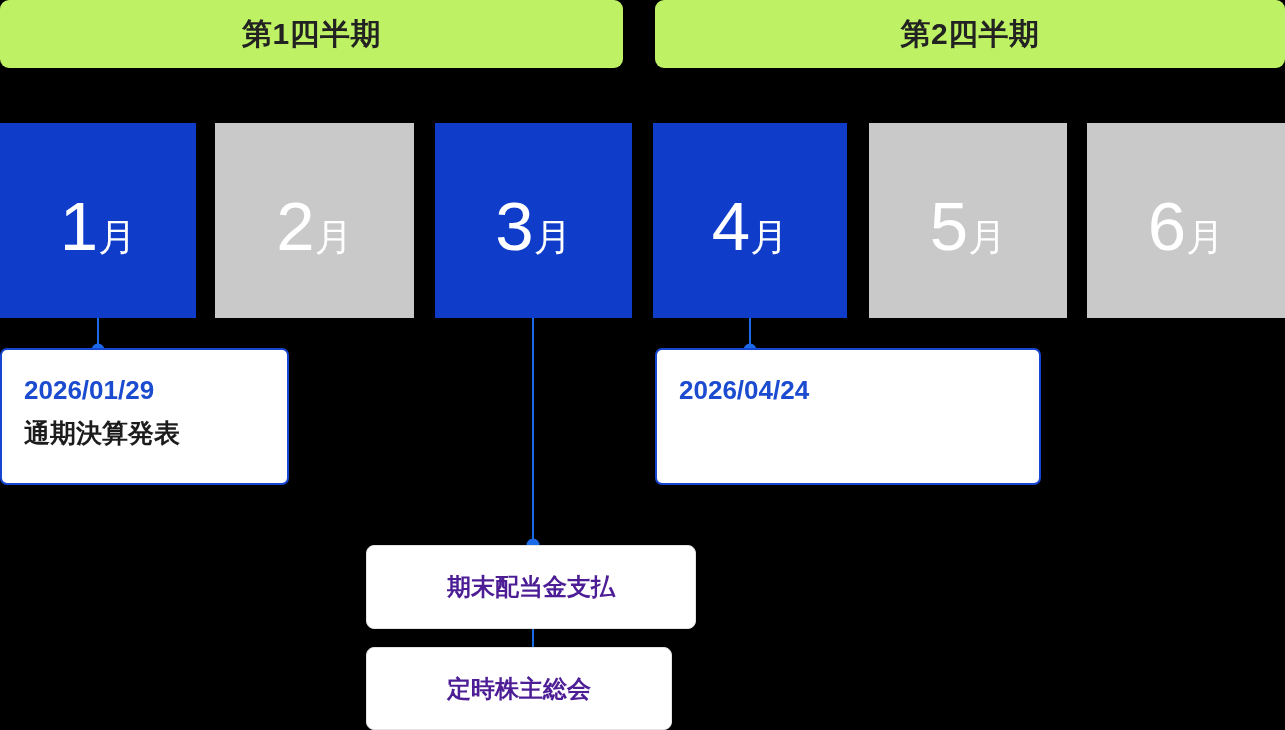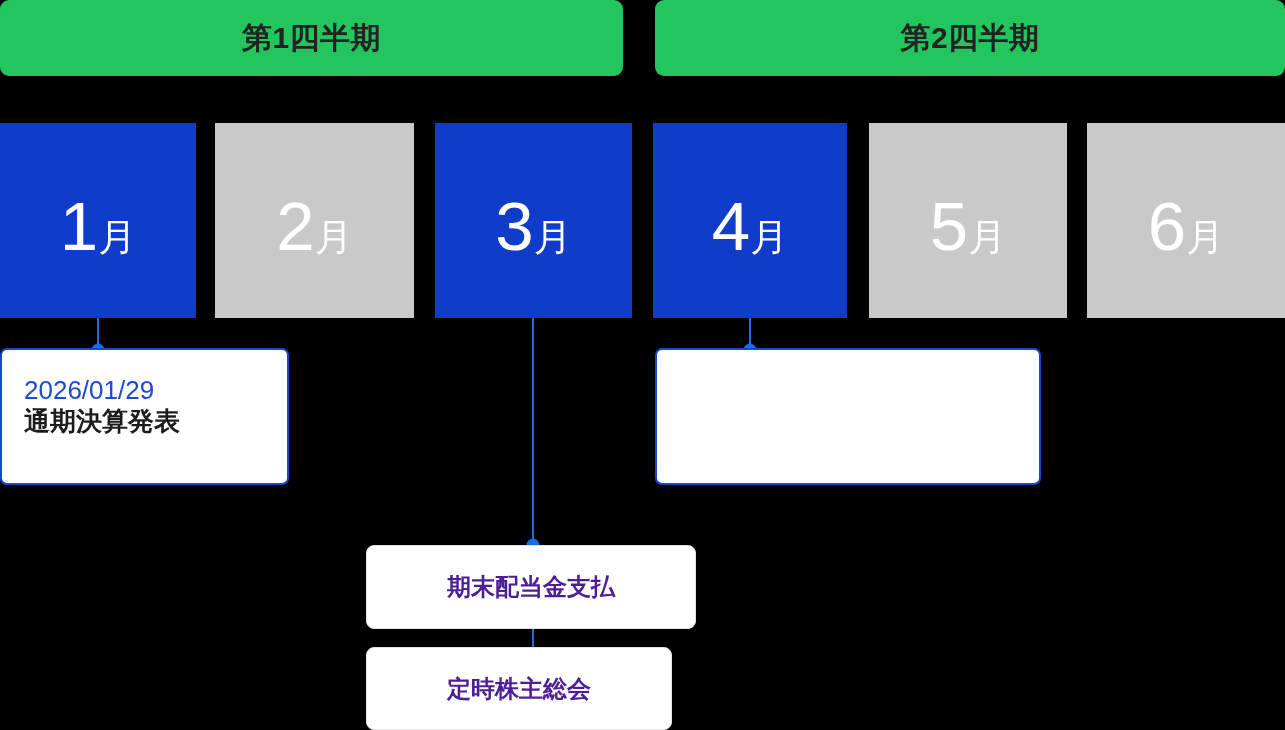--- a/index.html
+++ b/index.html
@@ -16,22 +16,22 @@
     width: 1285px;
     height: 730px;
     background: #000000;
     overflow: hidden;
   }
 
   
   .quarter {
     position: absolute;
     top: 0;
-    height: 76px;
-    background: #22c55e;
+    height: 68px;
+    background: #bef264;
     border-radius: 9px;
     display: flex;
     align-items: center;
     justify-content: center;
     box-sizing: border-box;
   }
   .quarter-label {
     font-size: 30px;
     font-weight: 700;
     color: #222222;
@@ -90,24 +90,24 @@
   .event-card {
     position: absolute;
     background: #ffffff;
     border: 2px solid #1646d2;
     border-radius: 7px;
     box-sizing: border-box;
     padding: 26px 22px 0 22px;
   }
   .event-date {
     font-size: 26px;
-    font-weight: 400;
+    font-weight: 700;
     color: #1b4bcf;
     line-height: 1.1;
-    margin-bottom: 2px;
+    margin-bottom: 14px;
     white-space: nowrap;
   }
   .event-title {
     font-size: 26px;
     font-weight: 700;
     color: #1c1c1c;
     line-height: 1.15;
     white-space: nowrap;
   }
 
@@ -190,20 +190,21 @@
 
   <div class="connector-line" style="left:532px; top:628px; height:30px;"></div>
   <div class="connector-dot" style="left:533px; top:658px;"></div>
 
   <div class="event-card" style="left:0px; top:348px; width:289px; height:137px;">
     <div class="event-date">2026/01/29</div>
     <div class="event-title">通期決算発表</div>
   </div>
 
   <div class="event-card" style="left:655px; top:348px; width:386px; height:137px;">
+    <div class="event-date">2026/04/24</div>
   </div>
 
   <div class="note-card" style="left:366px; top:545px; width:330px; height:84px;">
     <span class="note-title">期末配当金支払</span>
   </div>
 
   <div class="note-card" style="left:366px; top:647px; width:306px; height:83px;">
     <span class="note-title">定時株主総会</span>
   </div>
 

